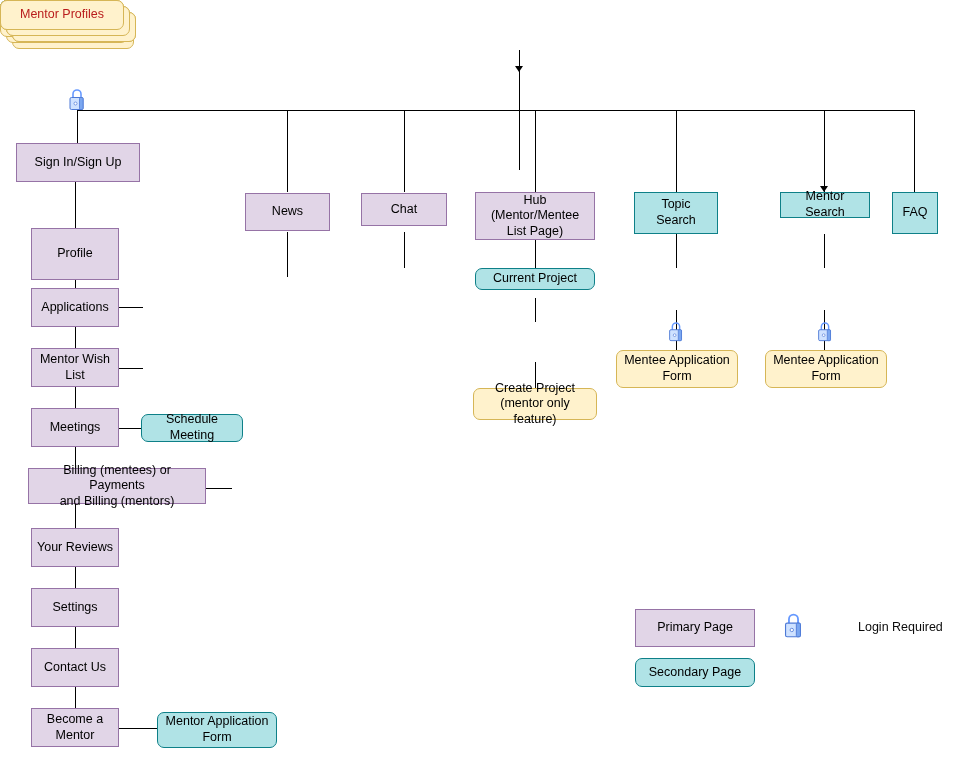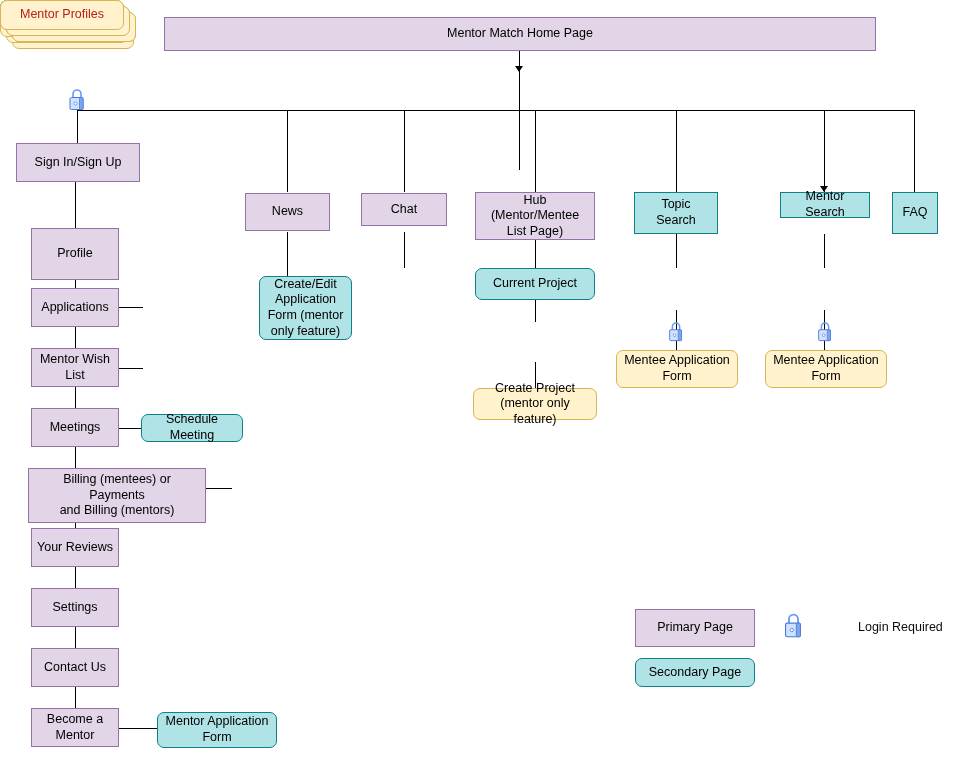--- a/index.html
+++ b/index.html
@@ -139,21 +139,20 @@
   <div class="line vline" style="left:287px; top:232px; height:45px;"></div>
   <div class="line vline" style="left:404px; top:232px; height:36px;"></div>
   <div class="line vline" style="left:535px; top:240px; height:28px;"></div>
   <div class="line vline" style="left:535px; top:298px; height:24px;"></div>
   <div class="line vline" style="left:535px; top:362px; height:26px;"></div>
   <div class="line vline" style="left:676px; top:234px; height:34px;"></div>
   <div class="line vline" style="left:676px; top:310px; height:42px;"></div>
   <div class="line vline" style="left:824px; top:234px; height:34px;"></div>
   <div class="line vline" style="left:824px; top:310px; height:42px;"></div>
 
-  <div class="node primary" style="left:164px; top:17px; width:712px; height:34px;">Mentor Match Home Page</div>
 
   <div class="lock-icon" style="left:66px; top:87px;">
     <svg width="22" height="26" viewBox="0 0 22 26" xmlns="http://www.w3.org/2000/svg">
       <path d="M7 11 V7 a4 4 0 0 1 8 0 V11" fill="none" stroke="#6699ff" stroke-width="1.6"></path>
       <rect x="4" y="10.5" width="13" height="12" rx="1.4" fill="#cfe2ff" stroke="#4d79d6" stroke-width="1"></rect>
       <rect x="13.5" y="10.5" width="3.6" height="12" rx="1" fill="#7ba7f0" stroke="#4d79d6" stroke-width="0.8"></rect>
       <circle cx="9.5" cy="16.5" r="1.5" fill="#ffffff" stroke="#4d79d6" stroke-width="0.7"></circle>
     </svg>
   </div>
 
@@ -161,21 +160,21 @@
 
   <div class="node primary" style="left:31px; top:228px; width:88px; height:52px;">Profile</div>
 
   <div class="node primary" style="left:31px; top:288px; width:88px; height:39px;">Applications</div>
 
   <div class="node primary" style="left:31px; top:348px; width:88px; height:39px;">Mentor Wish
 List</div>
 
   <div class="node primary" style="left:31px; top:408px; width:88px; height:39px;">Meetings</div>
 
-  <div class="node primary" style="left:28px; top:468px; width:178px; height:55px;">Billing (mentees) or Payments
+  <div class="node primary" style="left:28px; top:468px; width:178px; height:36px;">Billing (mentees) or Payments
 and Billing (mentors)</div>
 
   <div class="node primary" style="left:31px; top:528px; width:88px; height:39px;">Your Reviews</div>
 
   <div class="node primary" style="left:31px; top:588px; width:88px; height:39px;">Settings</div>
 
   <div class="node primary" style="left:31px; top:648px; width:88px; height:39px;">Contact Us</div>
 
   <div class="node primary" style="left:31px; top:708px; width:88px; height:39px;">Become a
 Mentor</div>
@@ -199,37 +198,33 @@
     <div class="layer l2" style="width:122px; height:37px;"></div>
     <div class="face" style="width:122px; height:37px;">Deposit Details
 (mentors)</div>
   </div>
 
   <div class="node secondary" style="left:157px; top:712px; width:120px; height:36px;">Mentor Application
 Form</div>
 
   <div class="node primary" style="left:245px; top:193px; width:85px; height:38px;">News</div>
 
-  <div class="node secondary" style="left:259px; top:276px; width:93px; height:64px;">Create/Edit
-Application
-Form (mentor
-only feature)</div>
 
   <div class="node primary" style="left:361px; top:193px; width:86px; height:33px;">Chat</div>
 
   <div class="stack teal" style="left:374px; top:267px; width:76px; height:40px;">
     <div class="layer l1" style="width:64px; height:28px;"></div>
     <div class="layer l2" style="width:64px; height:28px;"></div>
     <div class="face" style="width:64px; height:28px;">Chats</div>
   </div>
 
   <div class="node primary" style="left:475px; top:192px; width:120px; height:48px;">Hub (Mentor/Mentee
 List Page)</div>
 
-  <div class="node secondary" style="left:475px; top:268px; width:120px; height:32px;">Current Project</div>
+  <div class="node secondary" style="left:475px; top:268px; width:120px; height:22px;">Current Project</div>
 
   <div class="stack yellow" style="left:473px; top:322px; width:132px; height:40px;">
     <div class="layer l1" style="width:120px; height:28px;"></div>
     <div class="layer l2" style="width:120px; height:28px;"></div>
     <div class="face" style="width:120px; height:28px;">Task Details</div>
   </div>
 
   <div class="node tertiary" style="left:473px; top:388px; width:124px; height:32px;">Create Project
 (mentor only feature)</div>
 

